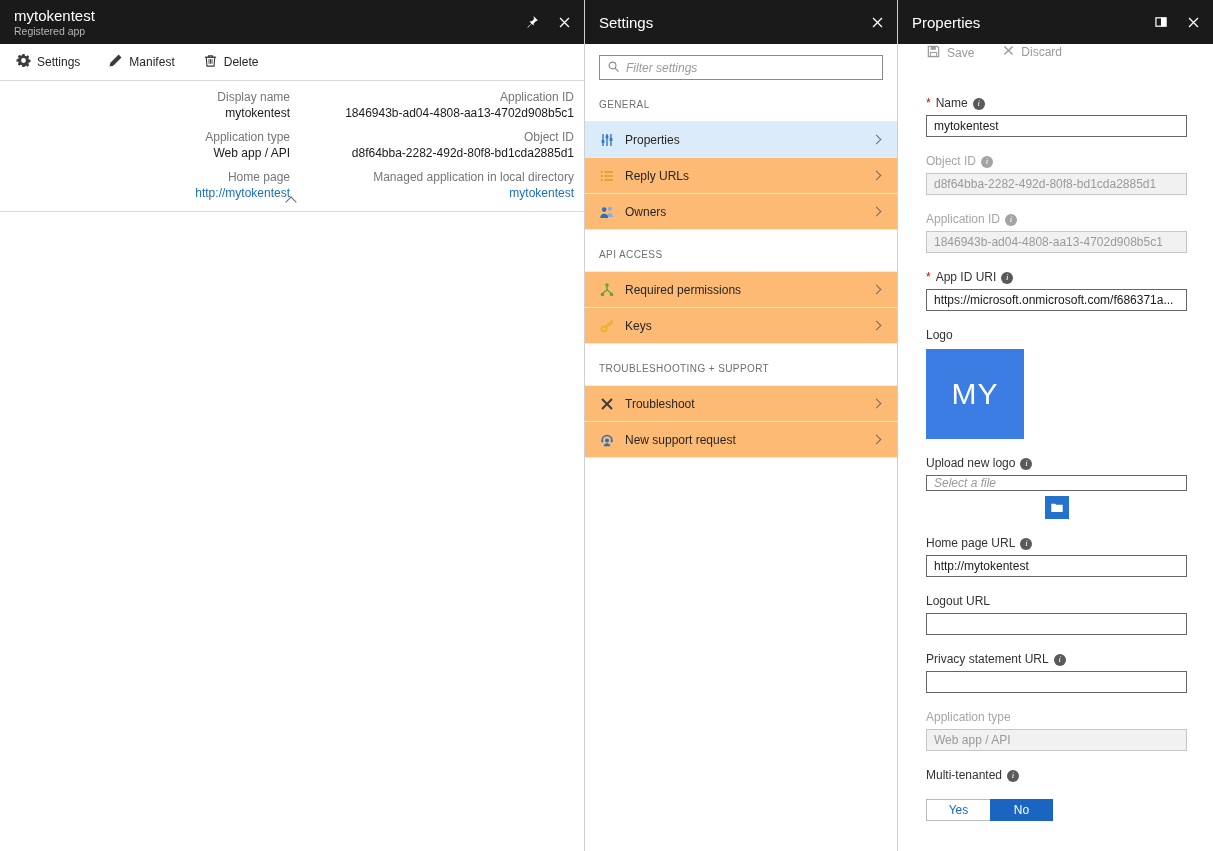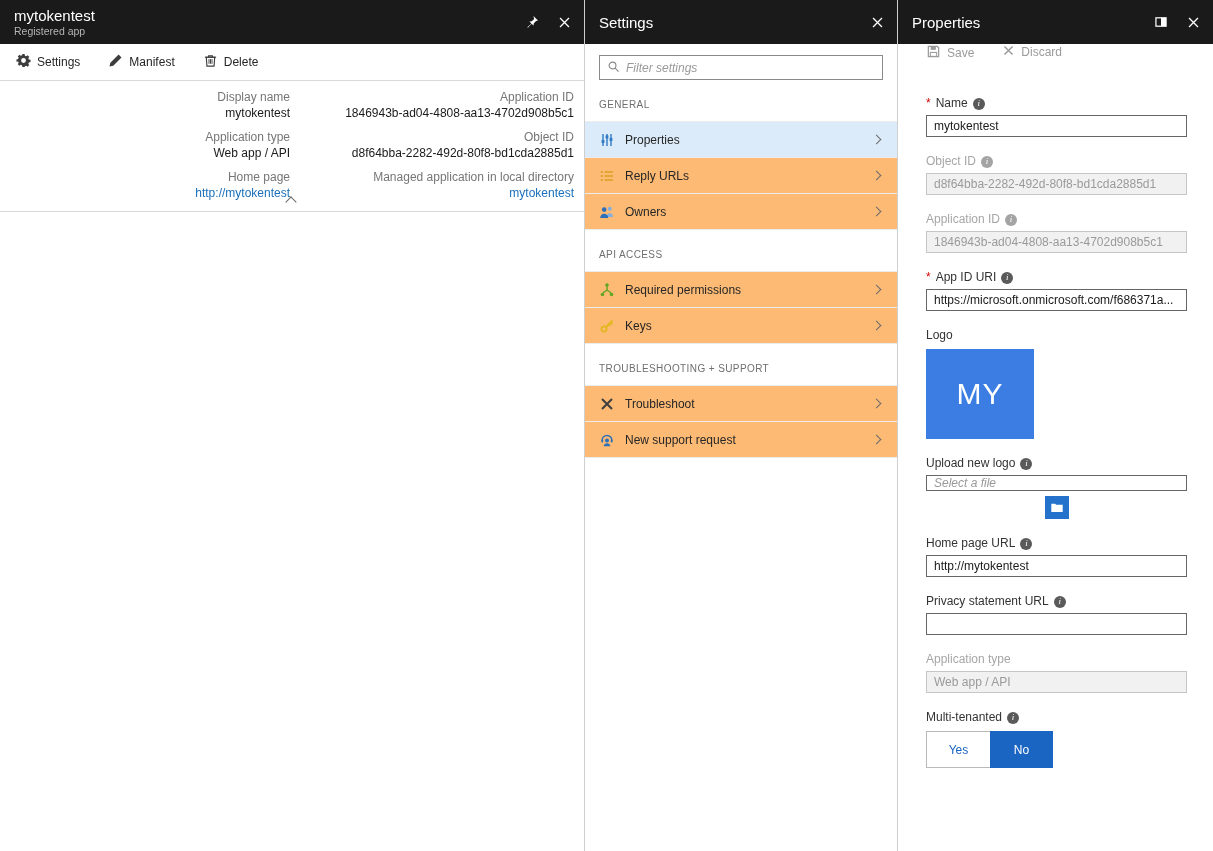--- a/index.html
+++ b/index.html
@@ -53,27 +53,27 @@
   .flabel.disabled { color:#a6a6a6; }
   .flabel.disabled .info { opacity:.55; }
   .req { color:#d40000; }
   .info { width:12px; height:12px; border-radius:50%; background:#5a5a5a; color:#fff; font-size:9px;
     display:inline-flex; align-items:center; justify-content:center; font-family:"Liberation Serif", serif;
     font-style:italic; cursor:pointer; flex:0 0 auto; }
   .info::after { content:"i"; }
   input.txt { width:100%; height:22px; border:1px solid #666; padding:0 7px; font-size:12px; color:#1a1a1a;
     font-family:inherit; outline:none; background:#fff; }
   input.txt:disabled { background:#f1f1f1; border-color:#c6c6c6; color:#9a9a9a; }
-  .logo-box { width:108px; height:90px; background:#3b7de3; color:#fff; font-size:30px; display:flex;
+  .logo-box { width:98px; height:90px; background:#3b7de3; color:#fff; font-size:30px; display:flex;
     align-items:center; justify-content:center; margin-top:6px; letter-spacing:1px; }
   .upload-row { display:flex; gap:5px; align-items:center;flex-direction:column; }
   .upload-row input { flex:1; }
   .upload-row input::placeholder { color:#9a9a9a; font-style:italic; }
   .folder-btn { width:24px; height:23px; background:#2472cc; display:flex; align-items:center; justify-content:center; cursor:pointer; flex:0 0 auto; }
-  .toggle { display:flex; width:127px; height:37px; margin-top:6px;border-radius:9px; }
+  .toggle { display:flex; width:127px; height:22px; margin-top:16px;border-radius:9px; }
   .tg { flex:1; display:flex; align-items:center; justify-content:center; cursor:pointer; font-size:12px; }
   .tg.off { background:#fff; color:#1b65c2; border:1px solid #b9b9b9; border-right:none; }
   .tg.on  { background:#1b65c2; color:#fff; }
 </style>
 </head>
 <body>
 
 <div class="app">
 
   <div class="blade" id="blade-app">
@@ -388,20 +388,26 @@
       </div>
 
       <div class="fgroup">
         <div class="flabel">
           <span>Home page URL</span>
           <span class="info"></span>
         </div>
         <input class="txt" type="text" value="http://mytokentest" style="">
       </div>
 
+      <div class="fgroup">
+        <div class="flabel">
+          <span>Logout URL</span>
+        </div>
+        <input class="txt" type="text" value="" style="">
+      </div>
 
 
       <div class="fgroup">
         <div class="flabel">
           <span>Privacy statement URL</span>
           <span class="info"></span>
         </div>
         <input class="txt" type="text" value="" style="">
       </div>
 

